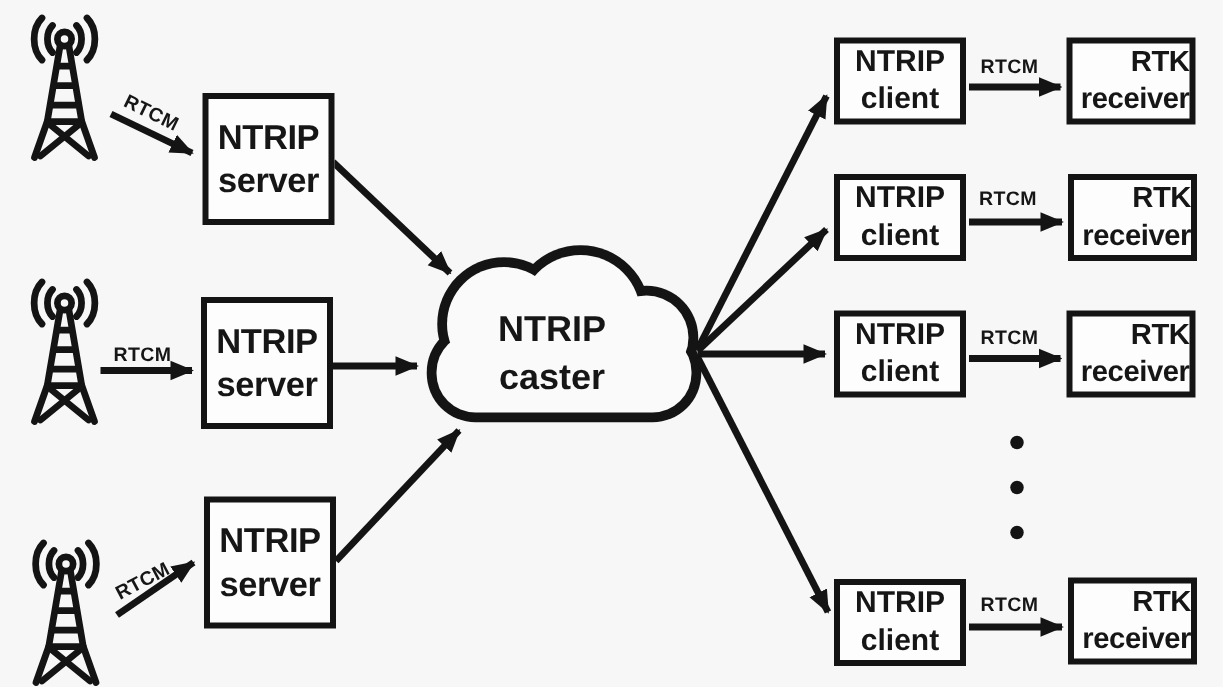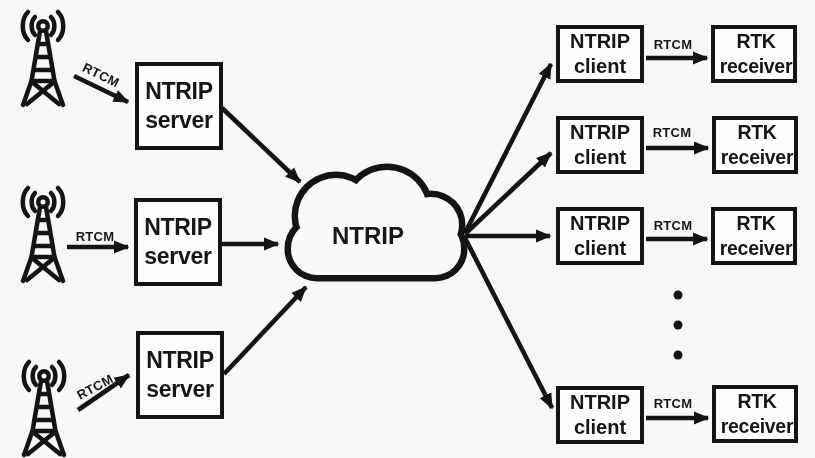--- a/index.html
+++ b/index.html
@@ -19,21 +19,21 @@
     color:#161616;
     font-weight:700;
     display:flex;
     flex-direction:column;
     justify-content:center;
     align-items:center;
     text-align:center;
   }
   .server{width:88px;height:88px;border-width:4.5px;font-size:23px;line-height:29px;letter-spacing:-0.3px;}
   .client{width:88px;height:58px;font-size:20px;line-height:25px;}
-  .receiver{width:86px;height:58px;font-size:19.5px;line-height:25px;letter-spacing:-0.3px;align-items:center;text-align:left;padding-left:4px;}
+  .receiver{width:86px;height:58px;font-size:19.5px;line-height:25px;letter-spacing:-0.3px;align-items:flex-end;text-align:left;padding-left:4px;}
   .rtcm{
     position:absolute;
     font-size:13px;
     font-weight:700;
     color:#161616;
     letter-spacing:.3px;
     white-space:nowrap;
     transform:translate(-50%,-50%) rotate(var(--r,0deg));
   }
   .cloud-label{
@@ -129,20 +129,21 @@
     <span>NTRIP</span>
     <span>server</span>
   </div>
   <div class="box server" style="left:136px;top:331px;">
     <span>NTRIP</span>
     <span>server</span>
   </div>
 
   <div class="cloud-label">
     <div>NTRIP</div>
+    <div>caster</div>
   </div>
 
   <div class="box client" style="left:556px;top:25px;">
     <span>NTRIP</span>
     <span>client</span>
   </div>
   <div class="box client" style="left:556px;top:116px;">
     <span>NTRIP</span>
     <span>client</span>
   </div>

